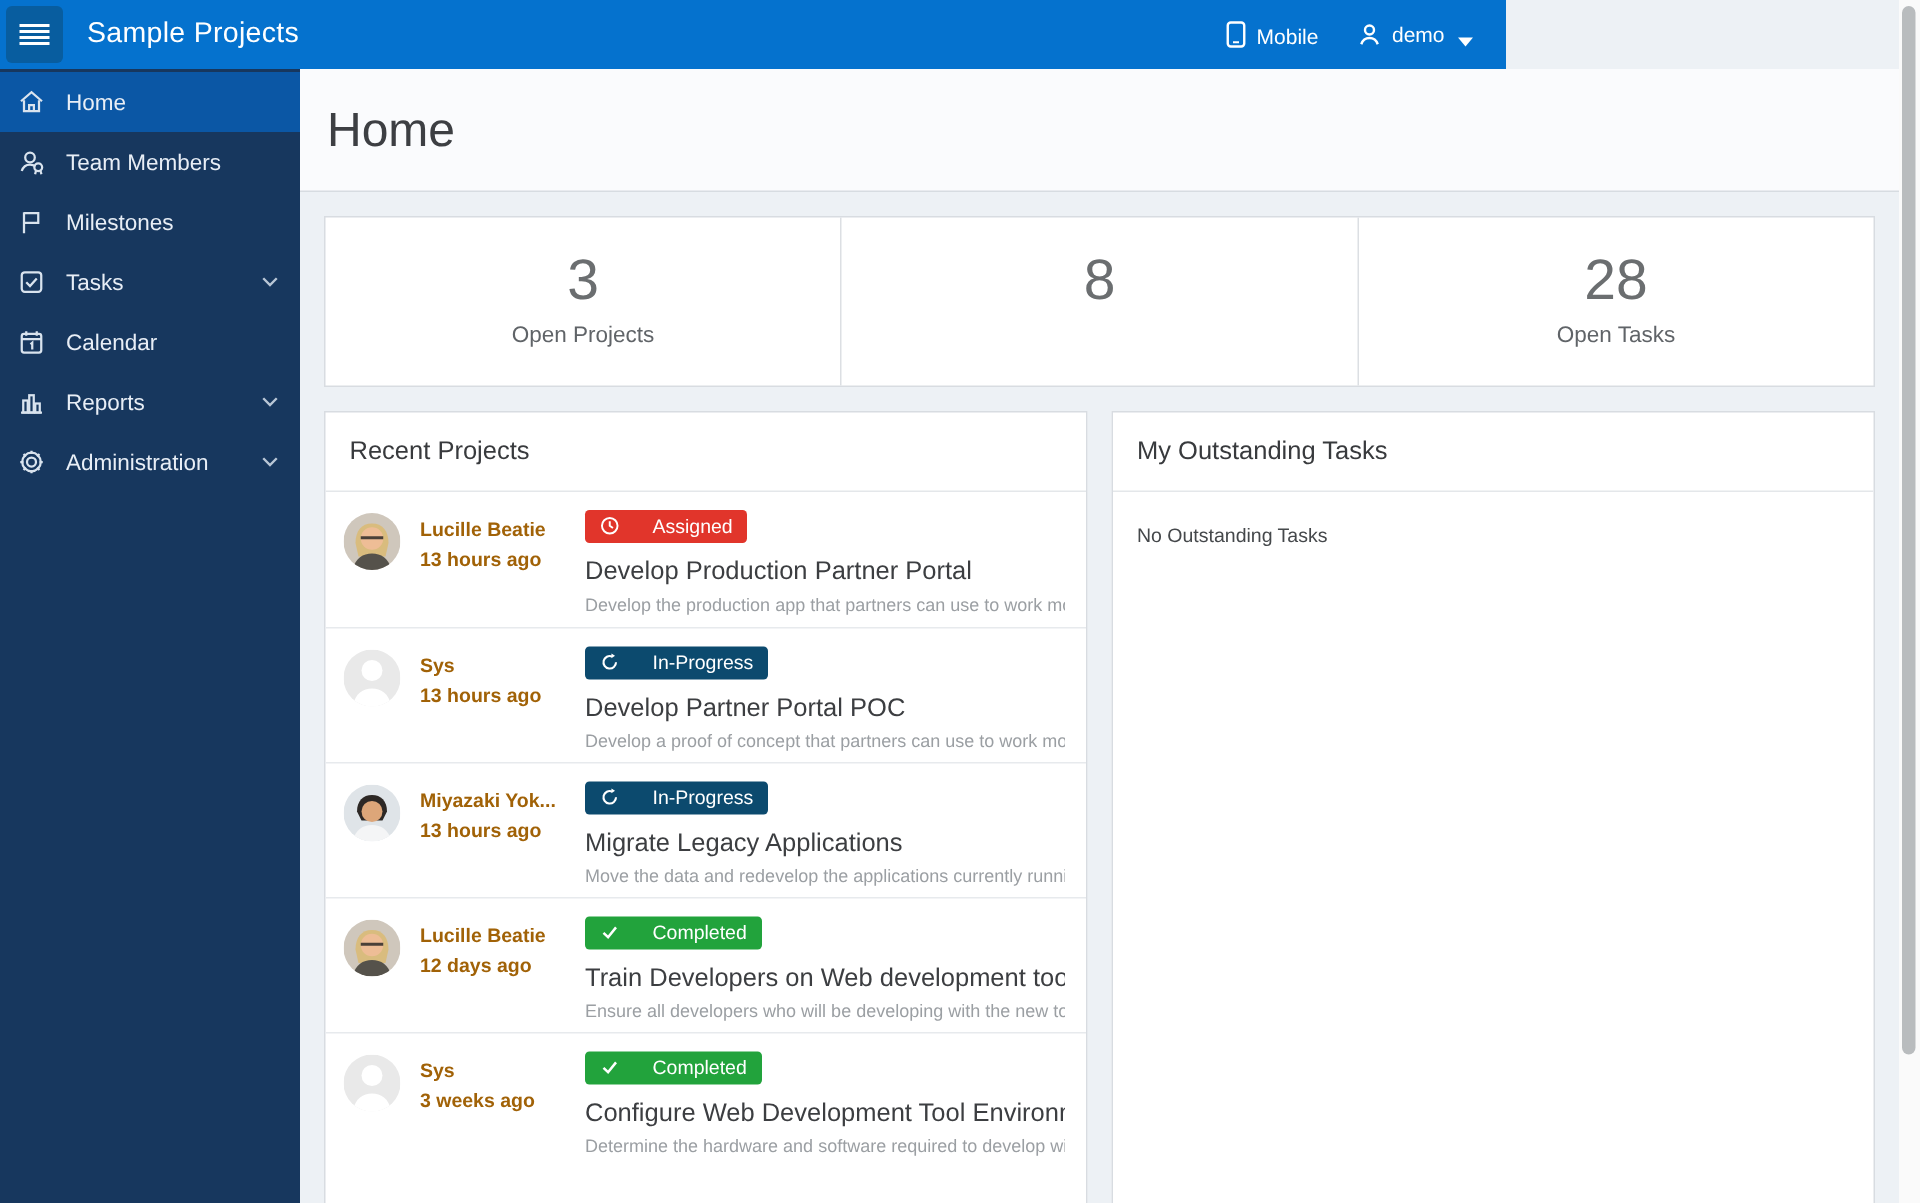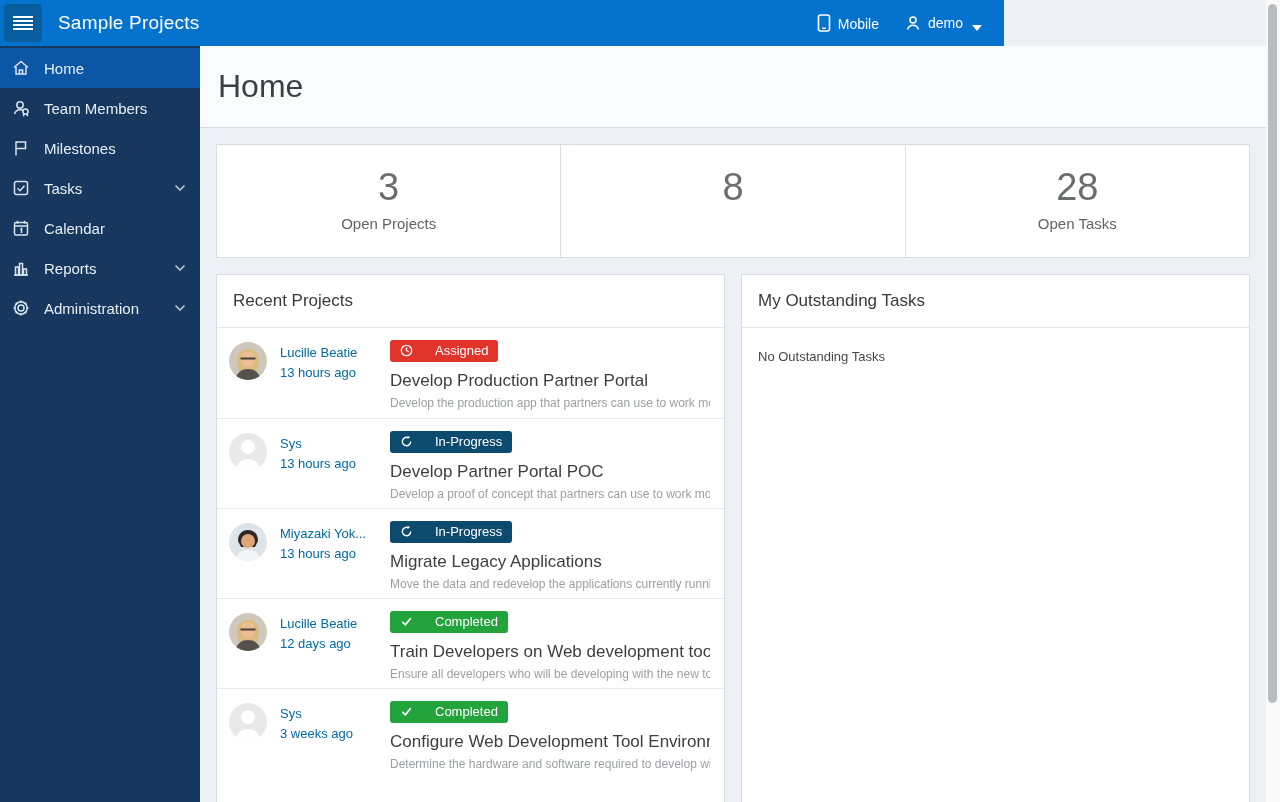--- a/index.html
+++ b/index.html
@@ -67,21 +67,21 @@
   .panel { flex:1; background:#fff; border:1px solid #d8dce1; overflow:hidden; }
   .panel-header { padding:16px; font-size:17px; color:#383a3d; border-bottom:1px solid #e4e7ea; }
   .empty-msg { padding:21px 16px; font-size:13px; color:#45484b; }
 
   
   .proj-item { display:flex; padding:12px 14px 0 12px; height:90px; cursor:pointer; }
   .proj-item + .proj-item { border-top:1px solid #e7eaed; }
   .avatar { width:38px; height:38px; border-radius:50%; overflow:hidden; flex:0 0 38px; margin-top:2px; }
   .avatar svg { width:38px; height:38px; display:block; }
   .who-col { width:100px; flex:0 0 100px; margin-left:13px; margin-right:10px; padding-top:5px;
-             font-size:13px; color:#0369a1; line-height:1.25; }
+             font-size:13px; color:#a16207; line-height:1.25;font-weight:bold; }
   .who-name, .who-time { white-space:nowrap; overflow:hidden; text-overflow:ellipsis; }
   .who-time { margin-top:4px; }
   .proj-col { flex:1; min-width:0; }
   .badge {
     display:inline-flex; align-items:center; gap:22px; color:#fff; font-size:13px;
     padding:3px 10px 4px; border-radius:3px; line-height:1.2;
   }
   .badge svg { width:13px; height:13px; }
   .badge.assigned { background:#e1352b; }
   .badge.in-progress { background:#0c4a6e; }

